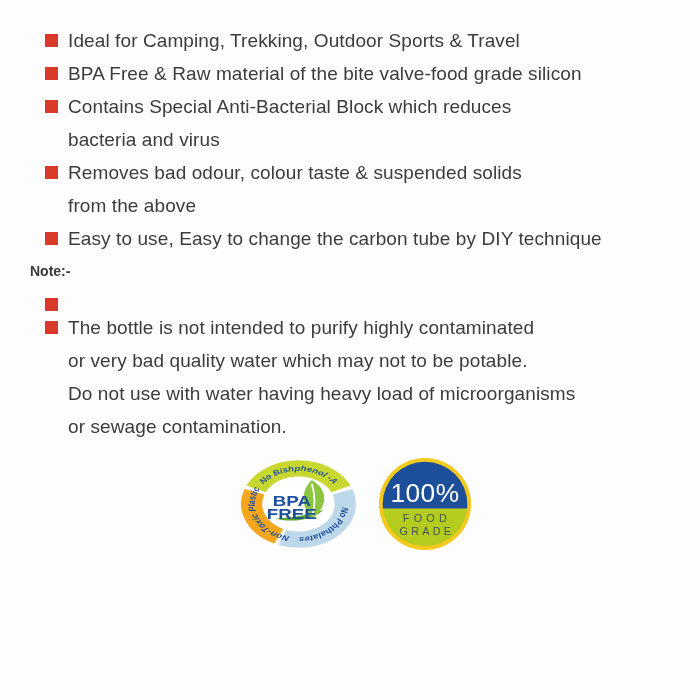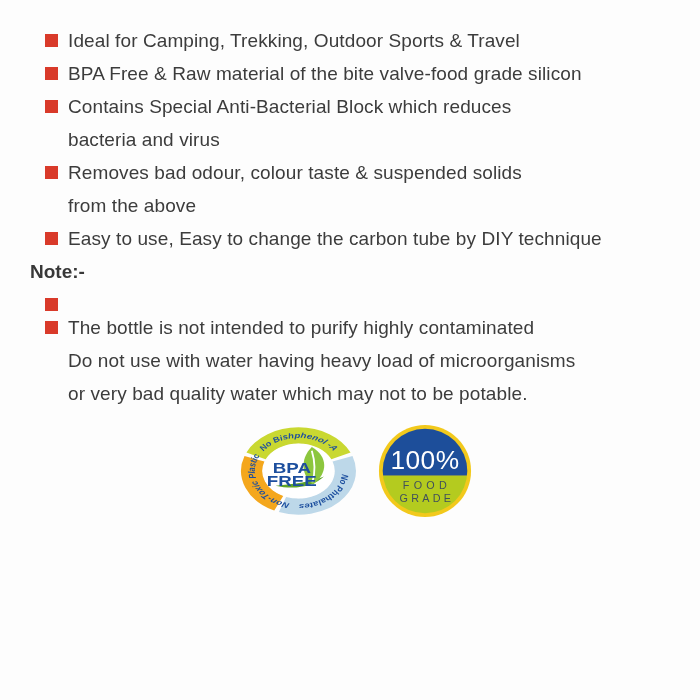--- a/index.html
+++ b/index.html
@@ -27,21 +27,21 @@
     margin-top: 10px;
     margin-right: 10px;
     flex: 0 0 13px;
   }
   .txt {
     font-size: 19px;
     line-height: 33px;
     letter-spacing: 0.1px;
   }
   .note-label {
-    font-size: 19px;
+    font-size: 14px;
     line-height: 33px;
     font-weight: bold;
     color: #383838;
   }
   .badges {
     margin-top: 14px;
     display: flex;
     justify-content: center;
     align-items: center;
     gap: 19px;
@@ -96,22 +96,23 @@
   <div class="note-label">Note:-</div>
 
   <div class="item">
     <span class="sq"></span>
   </div>
 
   <div class="item">
     <span class="sq"></span>
     <div class="txt">
       <div>The bottle is not intended to purify highly contaminated</div>
+      <div>or very bad quality water which may not to be potable.</div>
       <div>Do not use with water having heavy load of microorganisms</div>
-      <div>or very bad quality water which may not to be potable.</div>
+      <div>or sewage contamination.</div>
     </div>
   </div>
 
   <div class="badges">
 
     <svg class="bpa-svg" viewBox="0 0 200 200" preserveAspectRatio="none">
       <defs>
         <path id="arcTopPath" d="M 29.1 87.5 A 72 72 0 0 1 170.9 87.5" fill="none"></path>
         <path id="arcLeftPath" d="M 81.4 169.5 A 72 72 0 0 1 34.7 69.6" fill="none"></path>
         <path id="arcRightPath" d="M 165.3 69.6 A 72 72 0 0 1 64.0 162.4" fill="none"></path>

